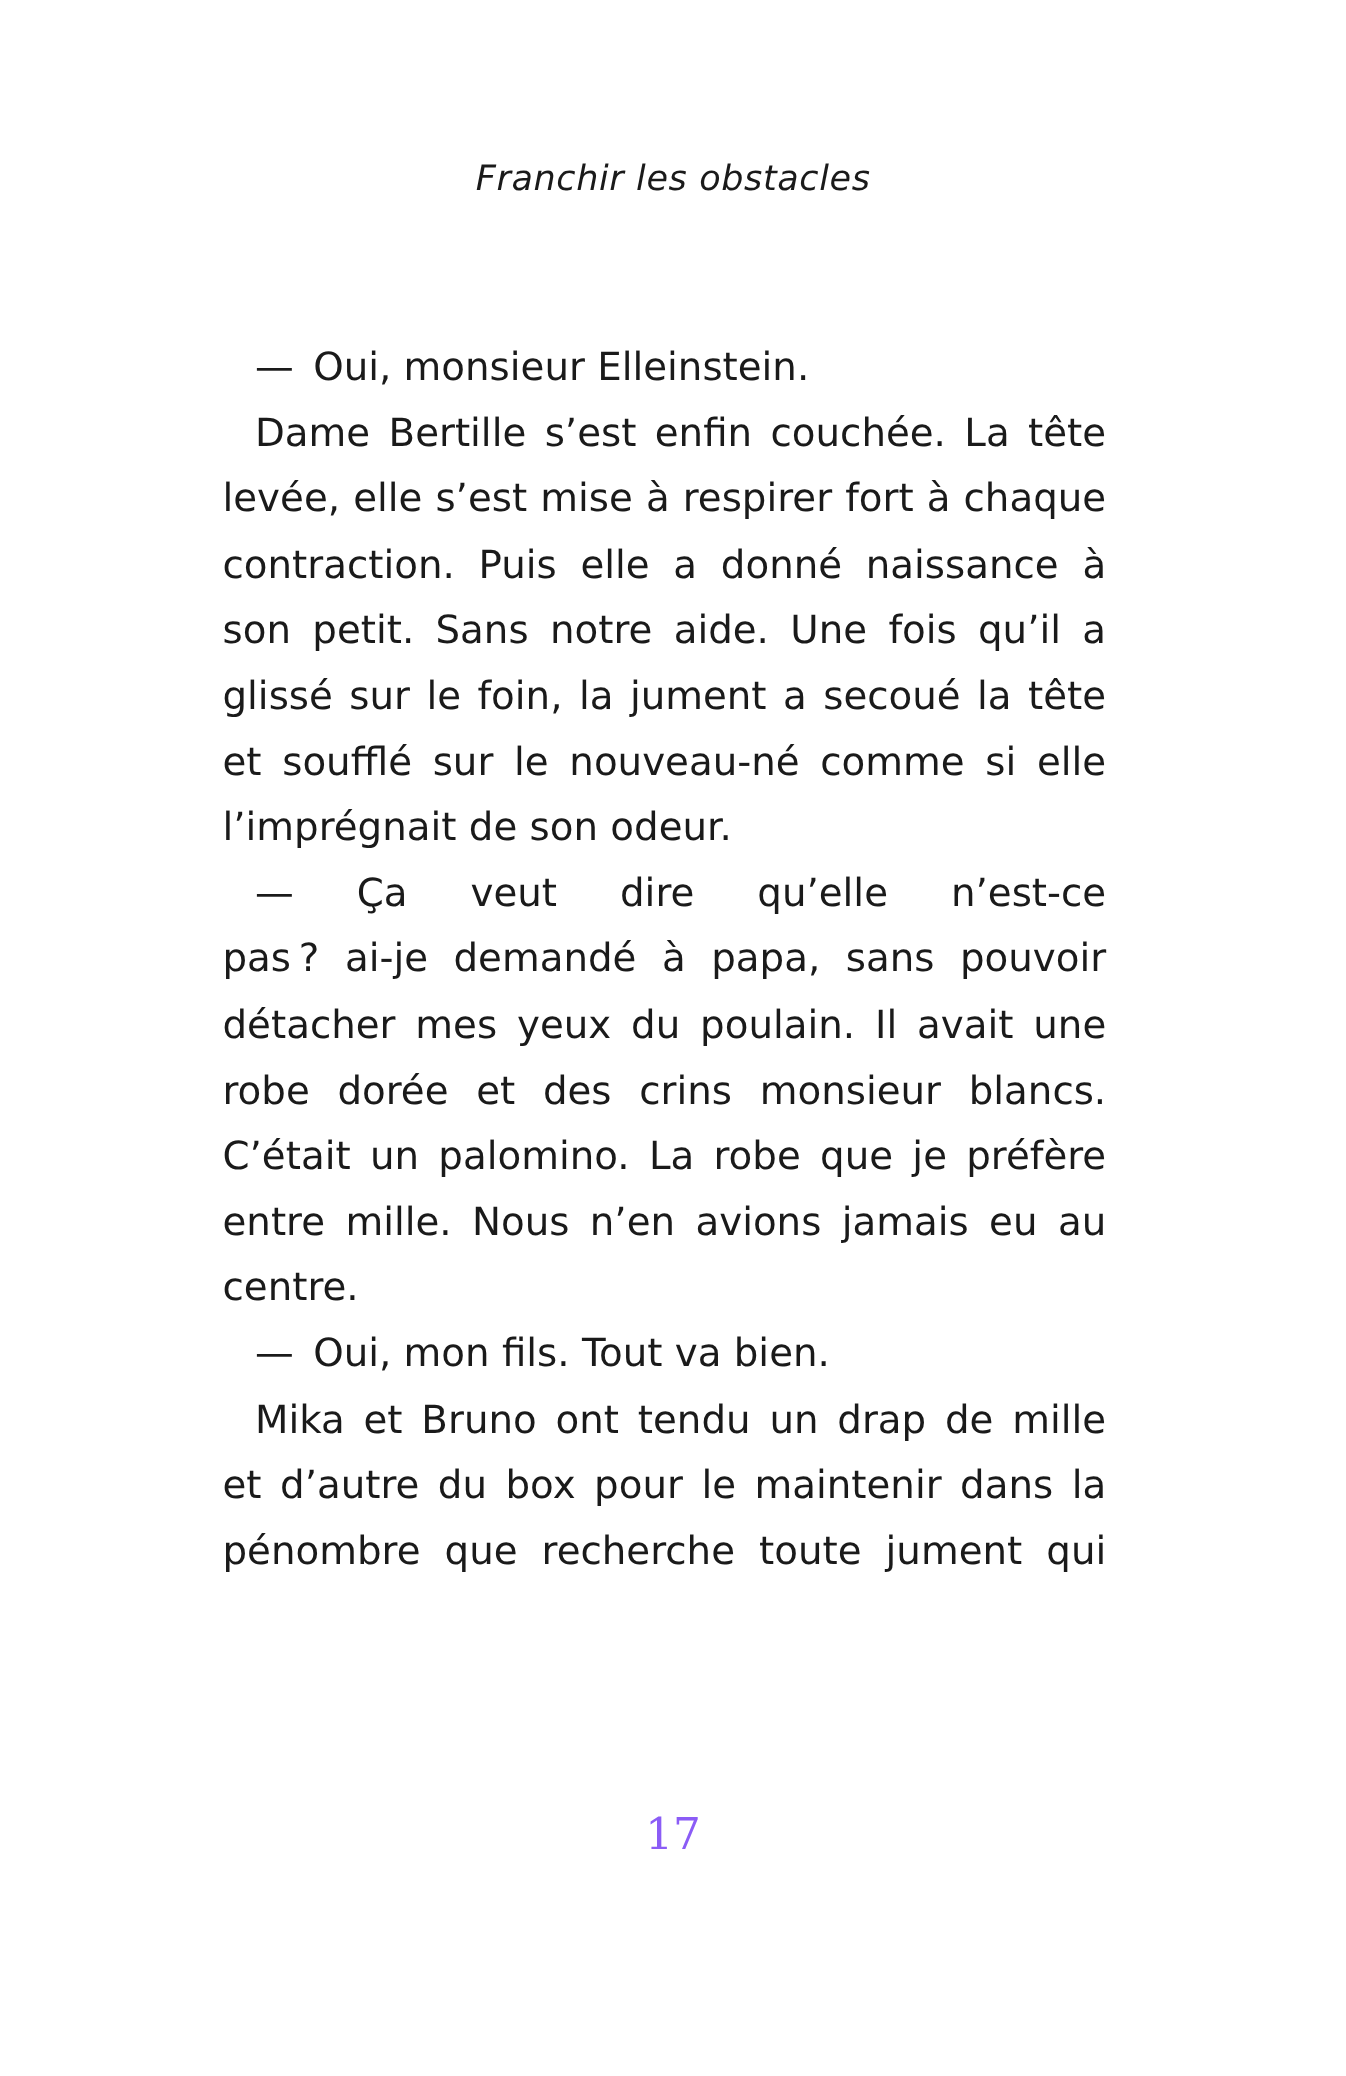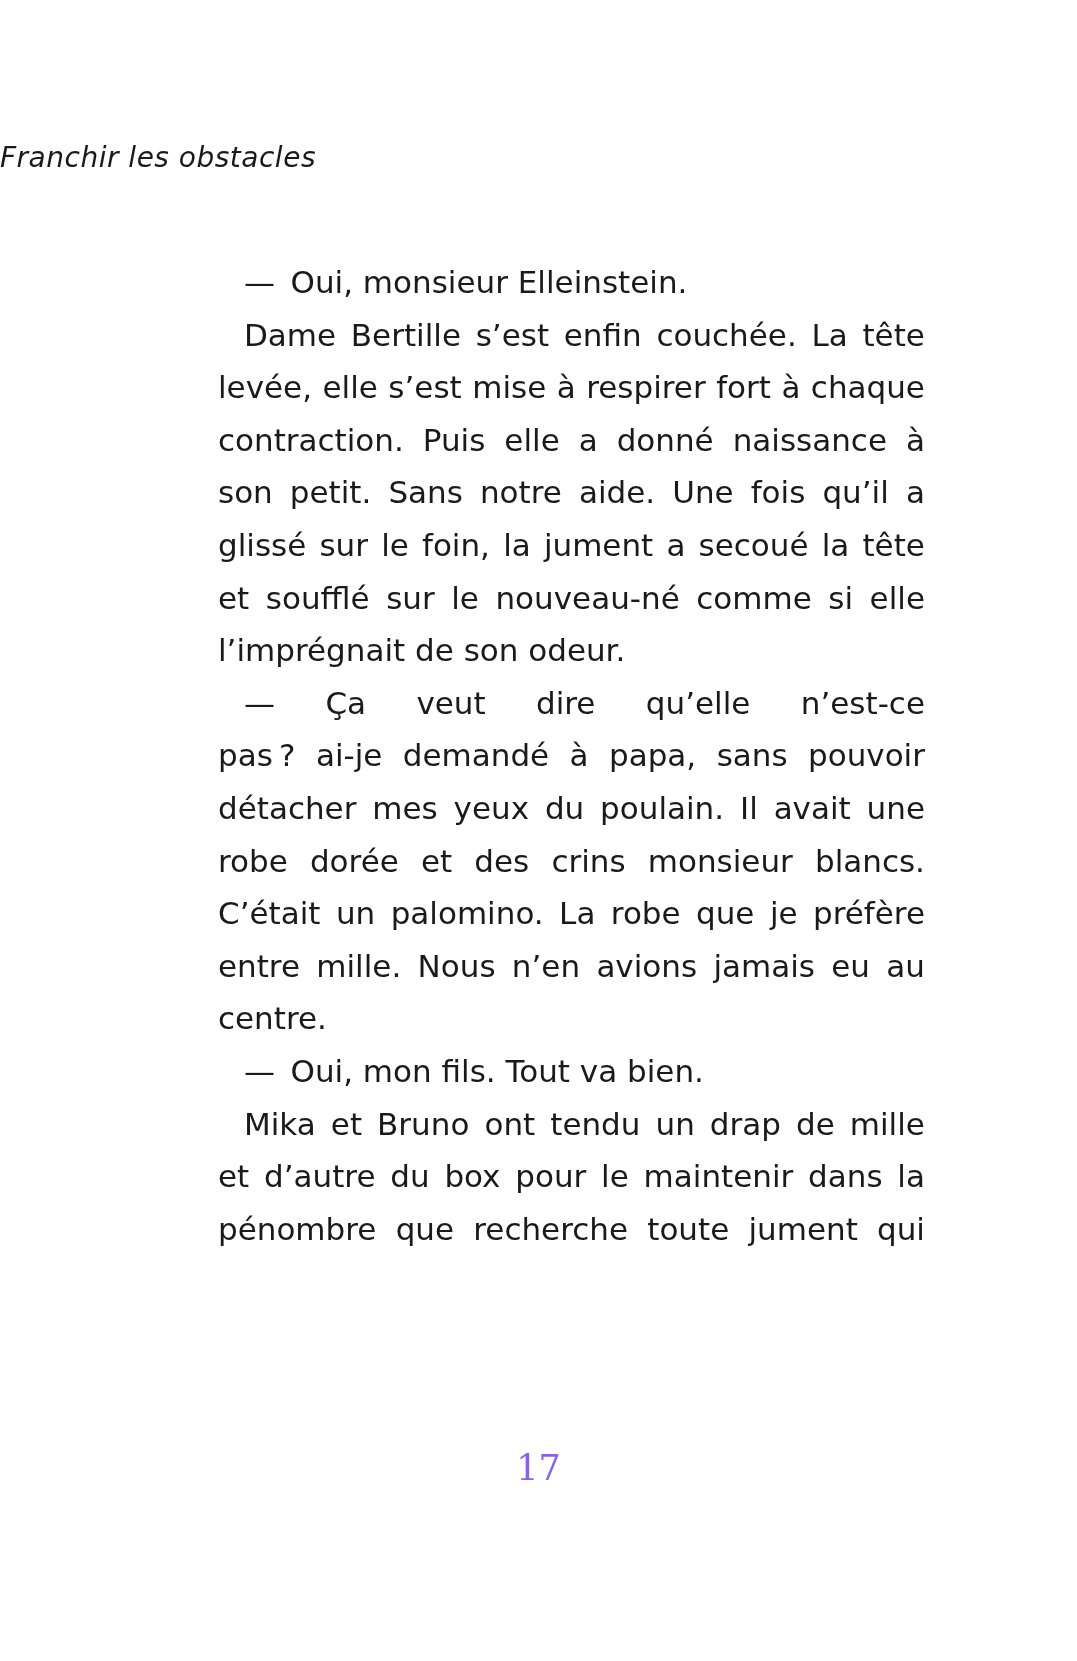--- a/index.html
+++ b/index.html
@@ -11,36 +11,36 @@
     position: relative;
     width: 1077px;
     height: 1661px;
     background: #ffffff;
     color: #1a1a1a;
     font-family: "DejaVu Sans", sans-serif;
     overflow: hidden;
   }
   .running-header {
     position: absolute;
-    top: 141px;
+    top: 126px;
     left: 0;
     width: 100%;
+    text-align: center;
     font-style: italic;
     font-size: 28px;
     letter-spacing: 0.5px;
     color: #1a1a1a;
   }
   .body-text {
     position: absolute;
-    top: 256px;
+    top: 268px;
     left: 178px;
     width: 707px;
     font-size: 31px;
     color: #1a1a1a;
-    margin-left: 40px;
   }
   .line {
     width: 707px;
     box-sizing: border-box;
     height: 52.6px;
     line-height: 52.6px;
     white-space: pre;
   }
   .line.justify {
     display: flex;

